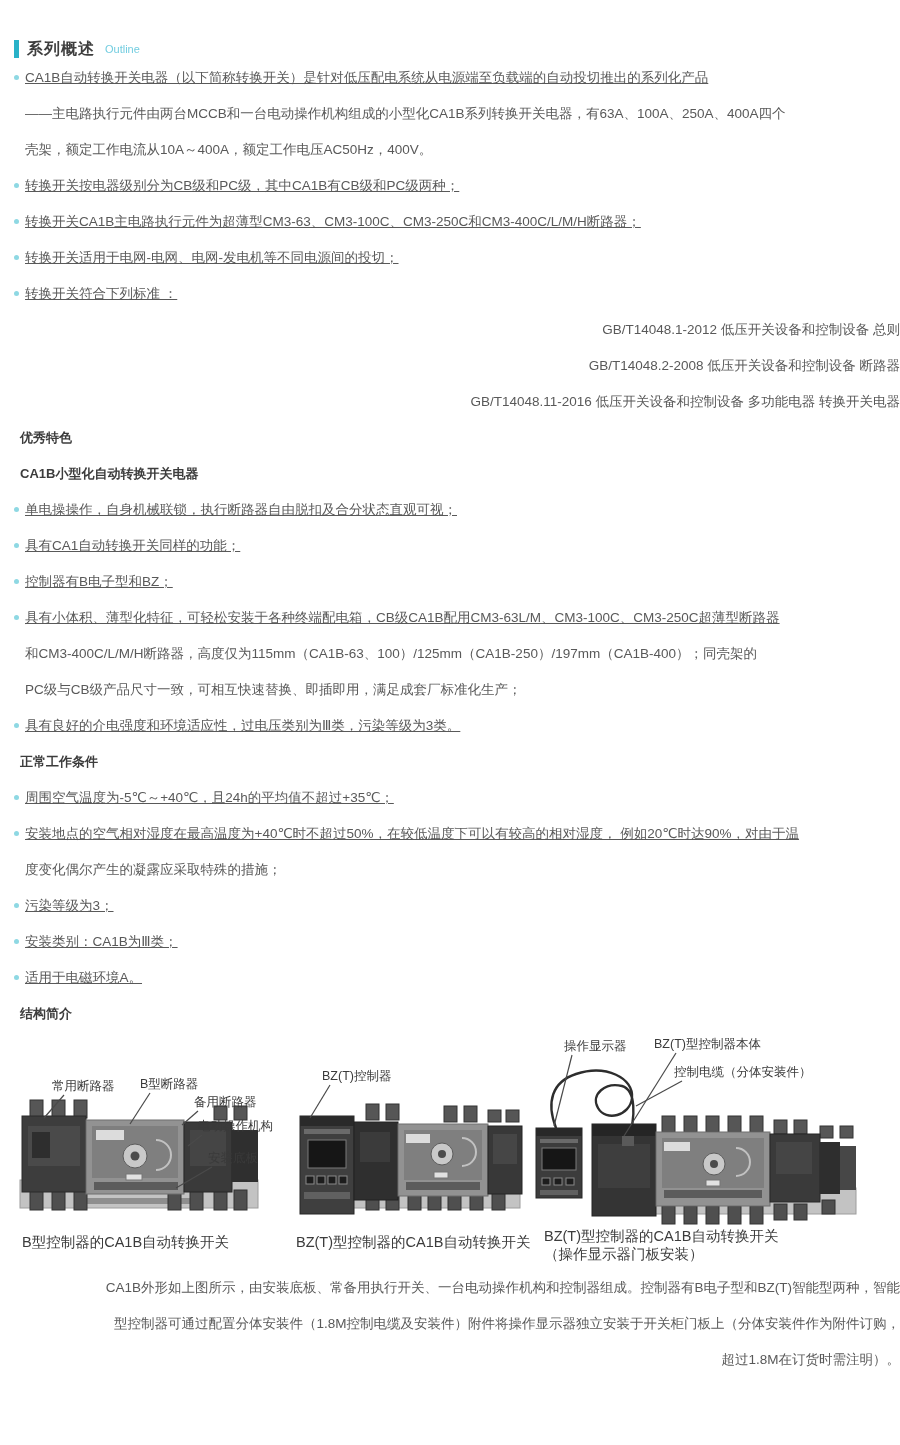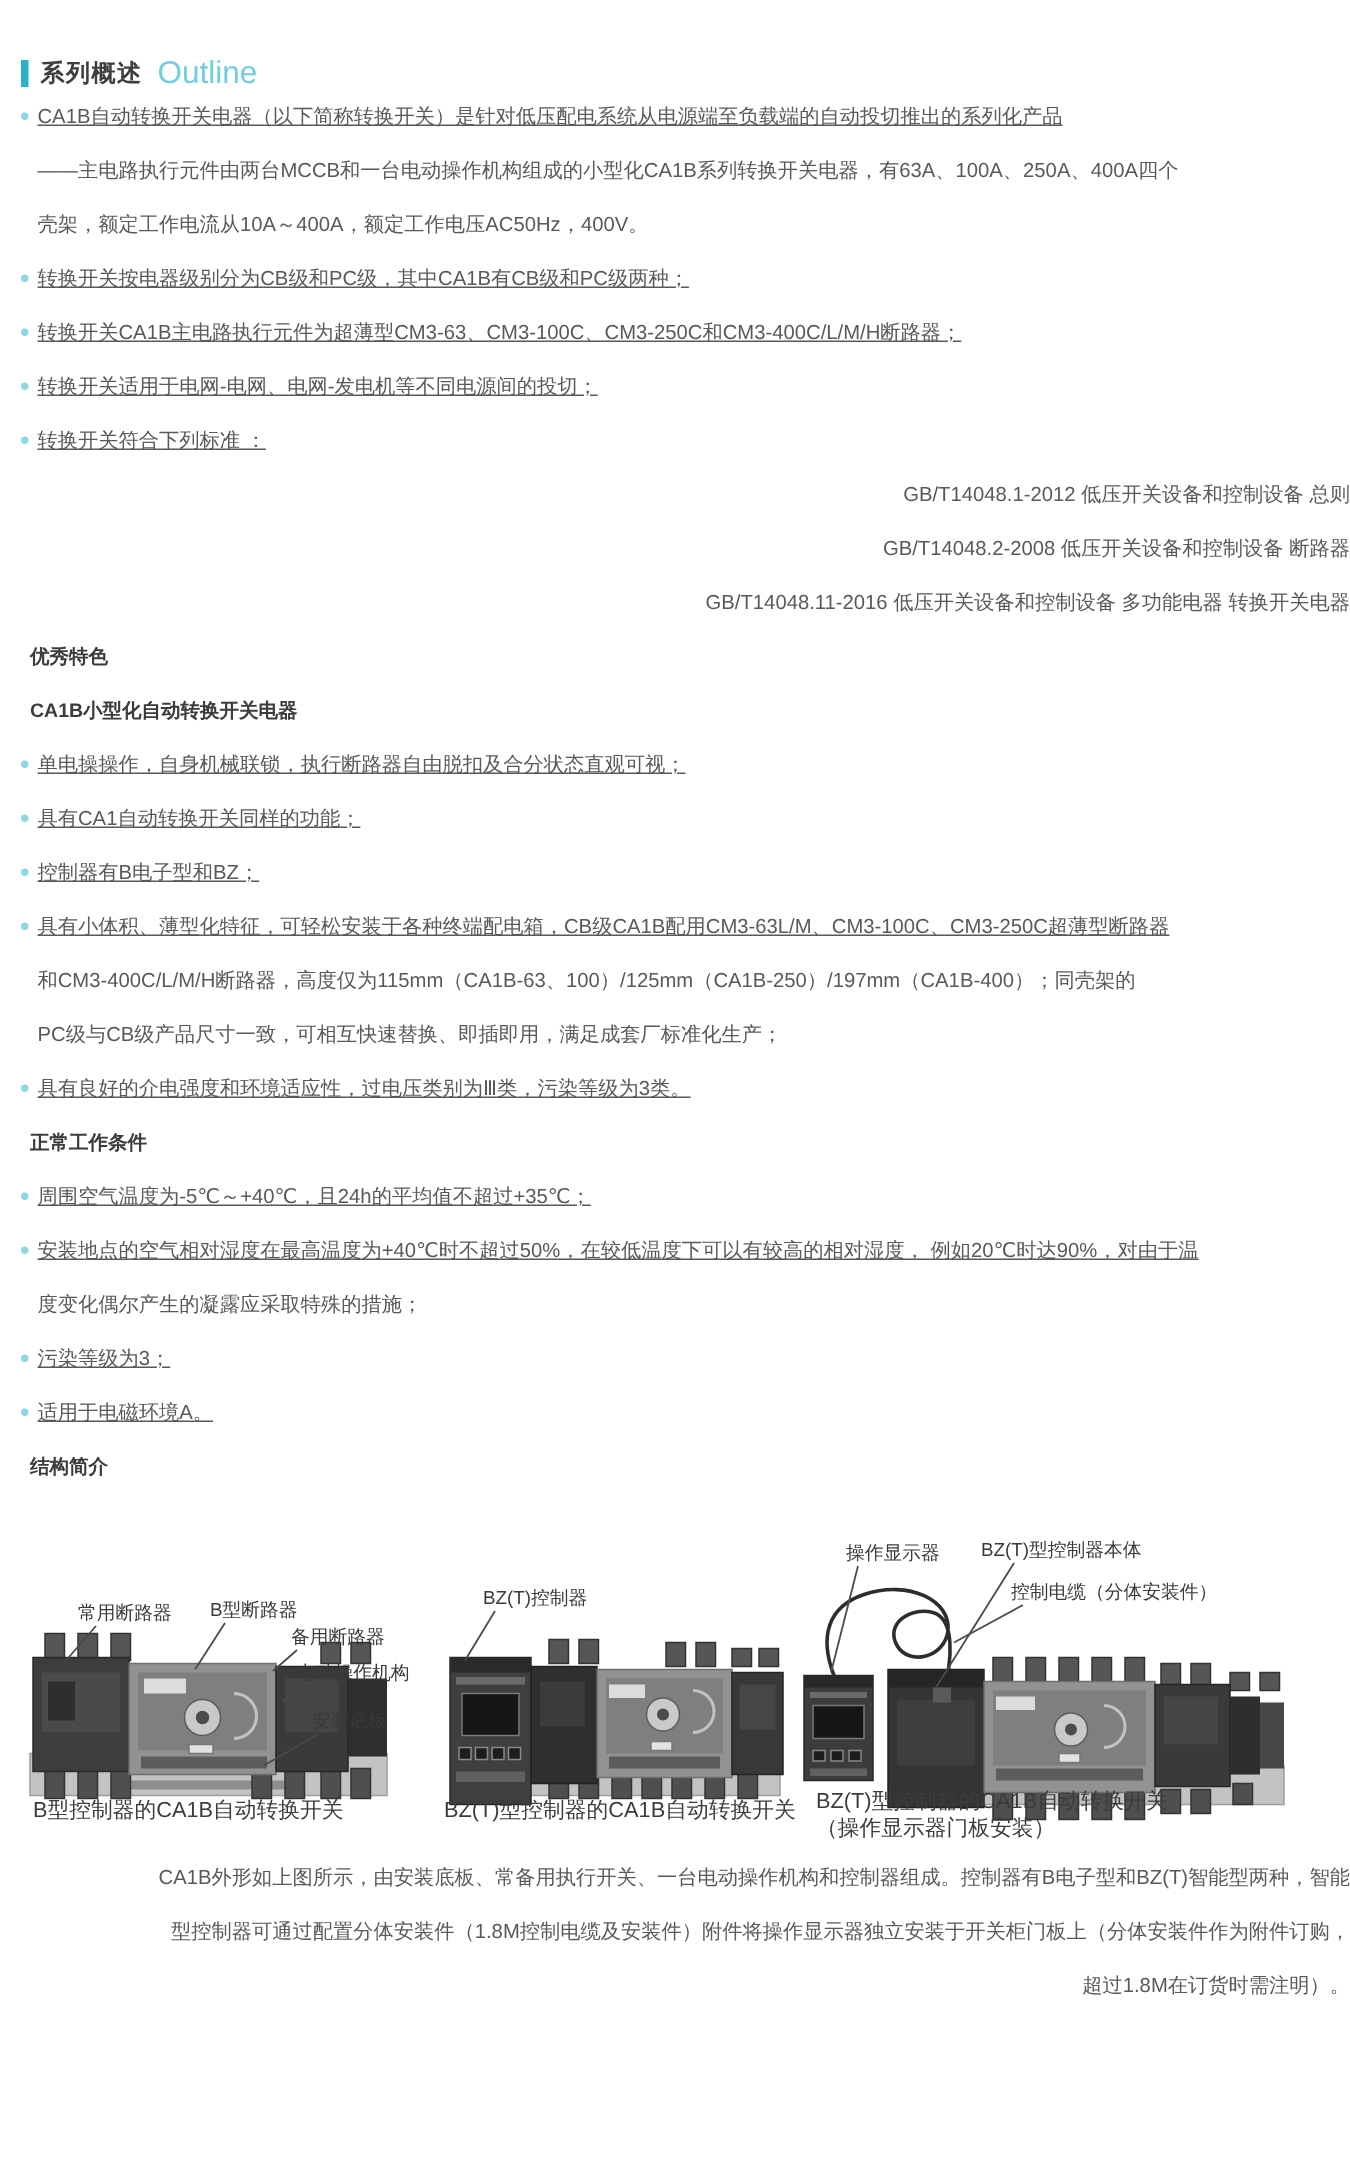--- a/index.html
+++ b/index.html
@@ -4,34 +4,34 @@
 <style>
   html,body { margin:0; padding:0; background:#ffffff; }
   body { width:900px; height:1445px; overflow:hidden;
          font-family:"Liberation Sans","DejaVu Sans",sans-serif; }
   .page { position:relative; width:900px; height:1445px; background:#fff; }
 
   
   .title-row { display:flex; align-items:center; padding-top:38px; margin-left:14px; height:22px; }
   .title-bar { width:5px; height:18px; background:#29b2c8; margin-right:8px; }
   .title-cn { font-size:16px; font-weight:bold; color:#3e3e3e; letter-spacing:1px; }
-  .title-en { font-size:21px; color:#72cde0; margin-left:10px; }
+  .title-en { font-size:11px; color:#72cde0; margin-left:10px; }
 
   
   .content { }
   .line { height:36px; line-height:36px; font-size:13.5px; color:#595959; white-space:nowrap; }
   .line.bullet { padding-left:14px;text-decoration:underline; }
   .line.cont  { padding-left:25px; }
   .line.plain { padding-left:20px;text-align:right; }
   .line.heading { padding-left:20px; font-weight:bold; color:#3c3c3c; font-size:13px; }
   .dot { display:inline-block; width:5px; height:5px; border-radius:50%; background:#8ed8e3; margin-right:6px; vertical-align:2px; }
 
   
   .figures { display:flex; justify-content:space-between; padding:0 12px 0 18px; height:236px; }
-  .fig { position:relative;margin-top:25px; }
+  .fig { position:relative; }
   .fig svg { position:absolute; left:0; top:0; }
   .fig1 { width:272px; } .fig2 { width:228px; } .fig3 { width:358px; }
   .fig-label { position:absolute; font-size:12.5px; color:#3a3a3a; white-space:nowrap; z-index:2; }
   .fig-caption, .fig-caption2 { position:absolute; font-size:14.5px; color:#3c3c3c; white-space:nowrap; z-index:2; }
   .fig1 .fig-caption { left:4px; bottom:16px; }
   .fig2 .fig-caption { left:0px; bottom:16px; }
   .fig3 .fig-caption { left:14px; bottom:22px; }
   .fig3 .fig-caption2 { left:14px; bottom:4px; }
 
   
@@ -67,20 +67,21 @@
       <div class="line bullet"><span class="dot"></span><span>控制器有B电子型和BZ；</span></div>
       <div class="line bullet"><span class="dot"></span><span>具有小体积、薄型化特征，可轻松安装于各种终端配电箱，CB级CA1B配用CM3-63L/M、CM3-100C、CM3-250C超薄型断路器</span></div>
       <div class="line cont"><span>和CM3-400C/L/M/H断路器，高度仅为115mm（CA1B-63、100）/125mm（CA1B-250）/197mm（CA1B-400）；同壳架的</span></div>
       <div class="line cont"><span>PC级与CB级产品尺寸一致，可相互快速替换、即插即用，满足成套厂标准化生产；</span></div>
       <div class="line bullet"><span class="dot"></span><span>具有良好的介电强度和环境适应性，过电压类别为Ⅲ类，污染等级为3类。</span></div>
       <div class="line heading"><span>正常工作条件</span></div>
       <div class="line bullet"><span class="dot"></span><span>周围空气温度为-5℃～+40℃，且24h的平均值不超过+35℃；</span></div>
       <div class="line bullet"><span class="dot"></span><span>安装地点的空气相对湿度在最高温度为+40℃时不超过50%，在较低温度下可以有较高的相对湿度， 例如20℃时达90%，对由于温</span></div>
       <div class="line cont"><span>度变化偶尔产生的凝露应采取特殊的措施；</span></div>
       <div class="line bullet"><span class="dot"></span><span>污染等级为3；</span></div>
+      <div class="line bullet"><span class="dot"></span><span>安装类别：CA1B为Ⅲ类；</span></div>
       <div class="line bullet"><span class="dot"></span><span>适用于电磁环境A。</span></div>
       <div class="line heading"><span>结构简介</span></div>
     </div>
 
   <div class="figures">
 
     <div class="fig fig1">
       <svg viewBox="0 0 272 192" width="272" height="192">
         <rect x="2" y="148" width="238" height="28" fill="#c3c3c3" stroke="#9c9c9c"></rect>
         <rect x="60" y="166" width="120" height="6" fill="#8e8e8e"></rect>

